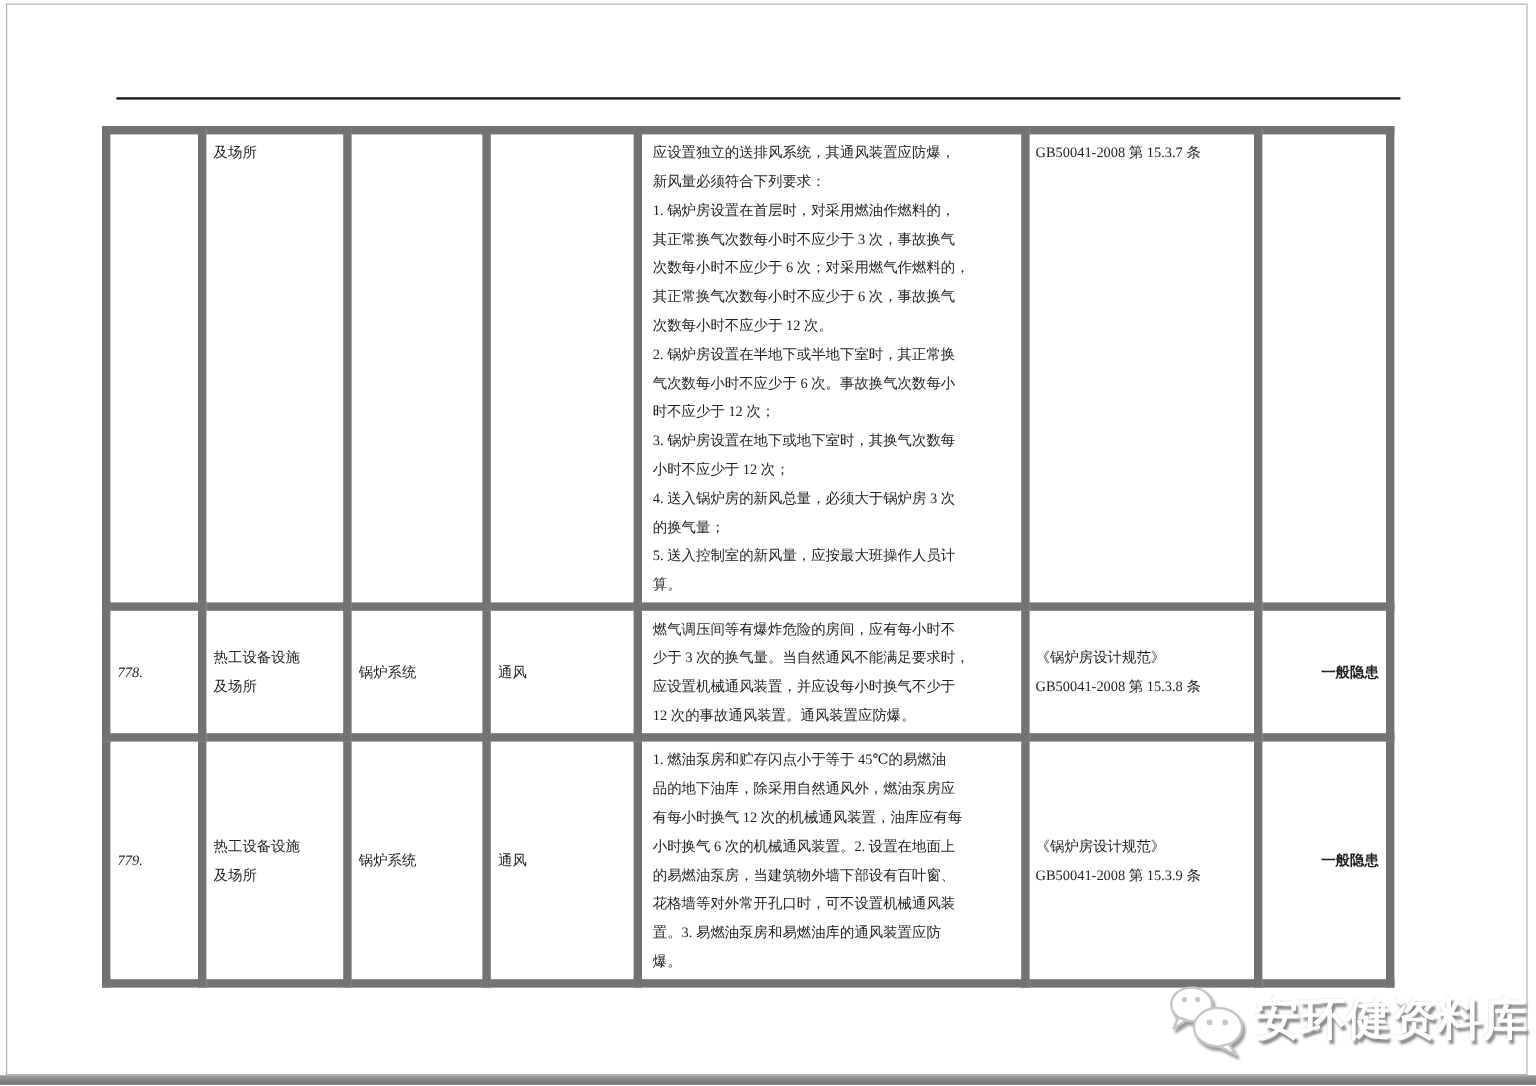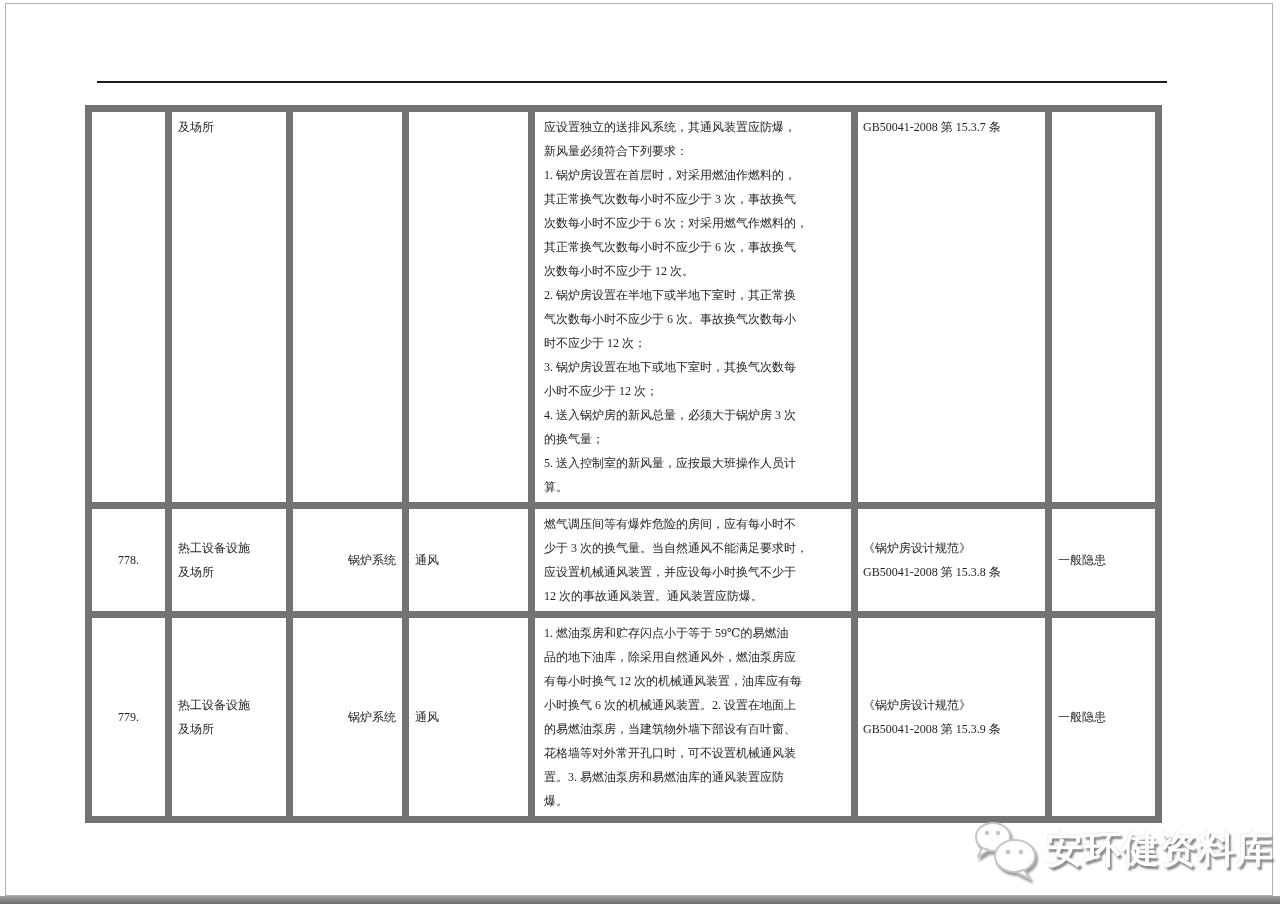--- a/index.html
+++ b/index.html
@@ -23,27 +23,27 @@
   table.doc{
     position:absolute;left:85px;top:105px;
     border-collapse:collapse;table-layout:fixed;
   }
   table.doc td{
     border:7px solid #737373;
     font-size:12px;line-height:24px;
     padding:3px 6px;vertical-align:middle;
     overflow:hidden;box-sizing:border-box;
   }
-  .c-no{width:80px;text-align:center;}
+  .c-no{width:80px;text-align:left;font-style:italic;}
   .c-cat{width:121px;}
-  .c-sys{width:116px;text-align:right;}
+  .c-sys{width:116px;}
   .c-sub{width:126px;margin-top:12px;}
   .c-desc{width:323px;padding-left:9px !important;padding-right:5px !important;}
   .c-basis{width:194px;padding-left:5px !important;padding-right:2px !important;font-family:Liberation Serif, serif;}
-  .c-level{width:110px;text-align:left;}
+  .c-level{width:110px;text-align:right;font-weight:bold;}
   .v-top{vertical-align:top !important;}
   .prelines{white-space:pre-line;}
   .r-cont{height:380px;}
   .r-778{height:102px;}
   .r-779{height:188px;}
 
   .watermark{
     position:absolute;left:972px;top:815px;width:290px;height:70px;
     display:flex;align-items:center;gap:6px;
   }
@@ -104,21 +104,21 @@
     <td class="c-basis prelines">《锅炉房设计规范》
 GB50041-2008 第 15.3.8 条</td>
     <td class="c-level">一般隐患</td>
   </tr>
   <tr class="r-779">
     <td class="c-no">779.</td>
     <td class="c-cat prelines">热工设备设施
 及场所</td>
     <td class="c-sys">锅炉系统</td>
     <td class="c-sub">通风</td>
-    <td class="c-desc prelines">1. 燃油泵房和贮存闪点小于等于 59℃的易燃油
+    <td class="c-desc prelines">1. 燃油泵房和贮存闪点小于等于 45℃的易燃油
 品的地下油库，除采用自然通风外，燃油泵房应
 有每小时换气 12 次的机械通风装置，油库应有每
 小时换气 6 次的机械通风装置。2. 设置在地面上
 的易燃油泵房，当建筑物外墙下部设有百叶窗、
 花格墙等对外常开孔口时，可不设置机械通风装
 置。3. 易燃油泵房和易燃油库的通风装置应防
 爆。</td>
     <td class="c-basis prelines">《锅炉房设计规范》
 GB50041-2008 第 15.3.9 条</td>
     <td class="c-level">一般隐患</td>

